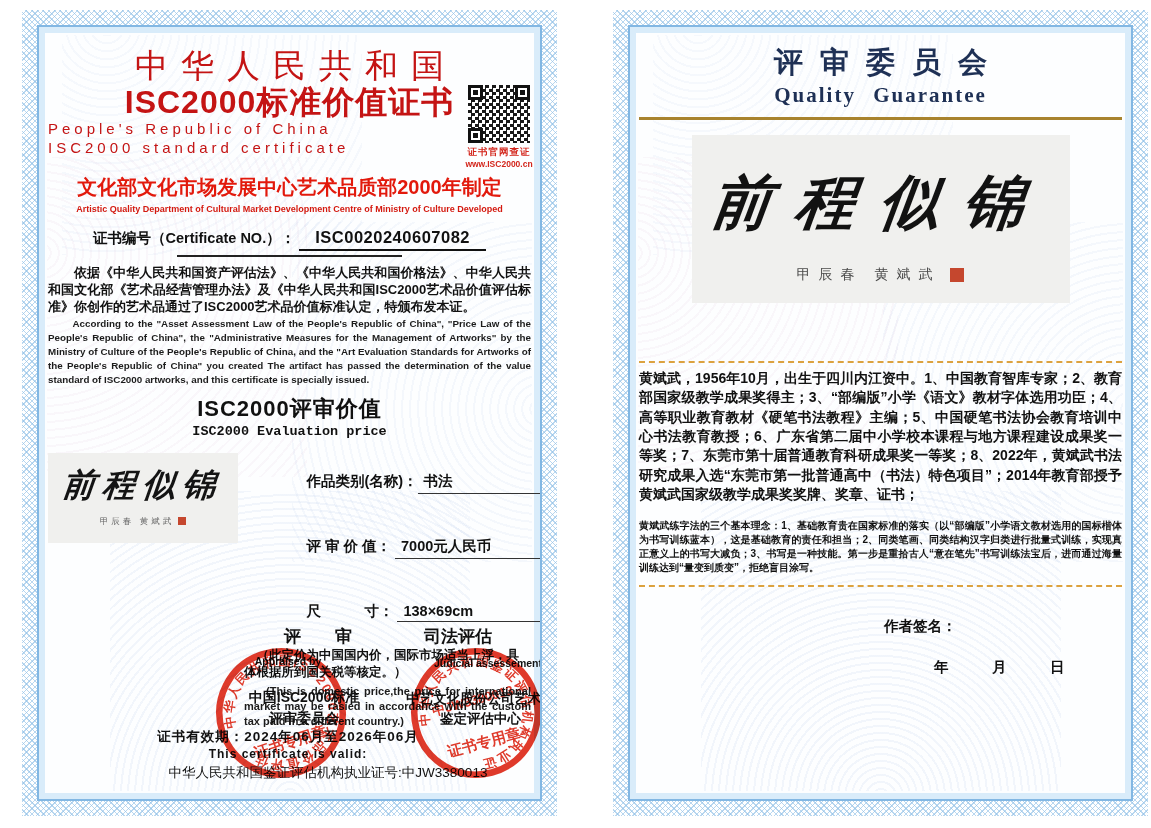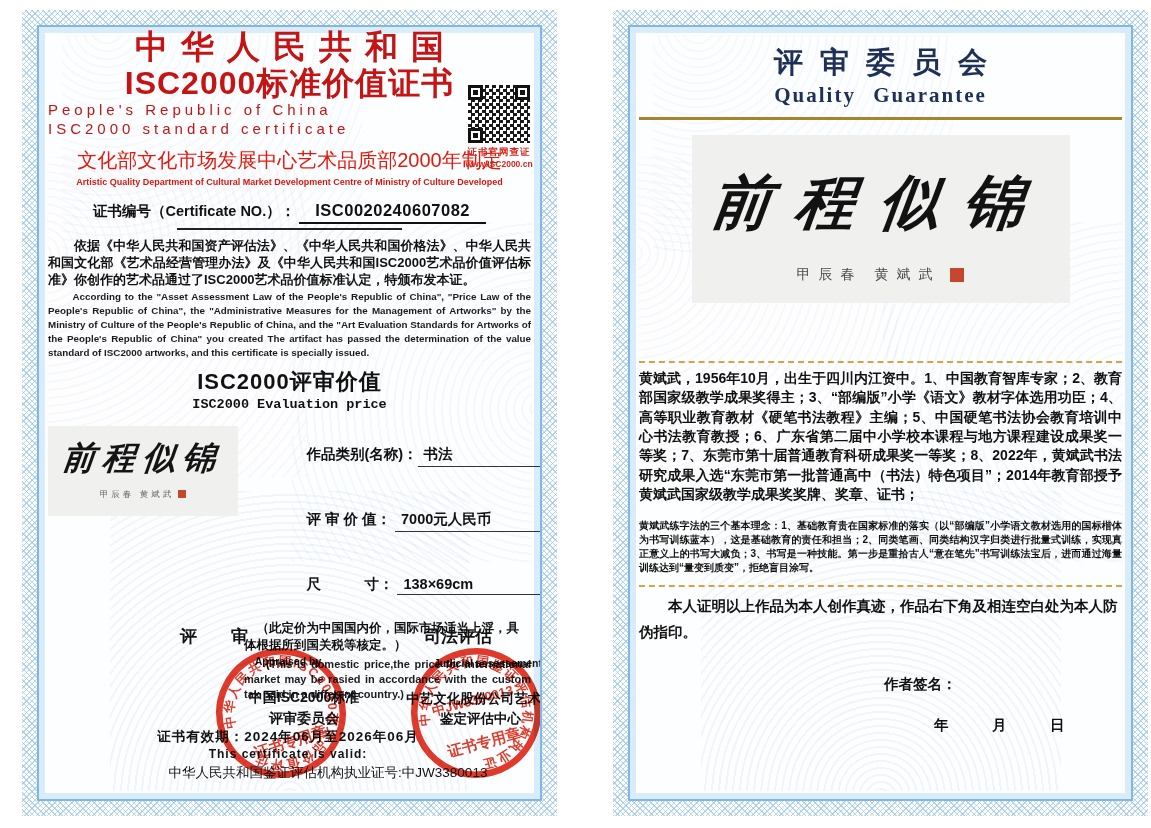--- a/index.html
+++ b/index.html
@@ -34,25 +34,25 @@
       repeating-radial-gradient(circle at -2% 30%,  rgba(200,150,190,.07) 0 2px, transparent 2px 8px),
       repeating-radial-gradient(circle at 103% 55%, rgba(140,170,220,.08) 0 2px, transparent 2px 8px),
       repeating-radial-gradient(circle at 15% -4%,  rgba(140,170,220,.07) 0 2px, transparent 2px 8px);
     background-size: 360px 300px, 260px 320px, 240px 340px, 300px 220px;
     background-repeat:no-repeat;
     background-position: center bottom, left 28%, right 45%, 8% top;
   }
   .content { position:relative; height:100%; padding:0 9px; }
 
   
-  .l-title1 { color:#c41414; font-size:33px; font-weight:bold; letter-spacing:13px; text-align:center;
-              padding-top:1px; white-space:nowrap; line-height:1.15; text-indent:13px; }
+  .l-title1 { color:#c41414; font-size:33px; font-weight:normal; letter-spacing:13px; text-align:center;
+              padding-top:20px; white-space:nowrap; line-height:1.15; text-indent:13px; }
   .l-title2 { color:#c41414; font-size:32px; font-weight:bold; letter-spacing:1px; text-align:center; line-height:1.1; }
   .l-entitle { color:#c41414; font-size:15px; font-weight:normal; letter-spacing:4px; text-align:left; line-height:1.25; white-space:nowrap; }
-  .banner-cn { color:#e2190c; font-size:20px; font-weight:normal; text-align:center; margin-top:8px; white-space:nowrap; }
+  .banner-cn { color:#e2190c; font-size:20px; font-weight:bold; text-align:center; margin-top:16px; white-space:nowrap; }
   .banner-en { color:#d41a10; font-size:9px; font-weight:bold; text-align:center; margin-top:3px; white-space:nowrap; }
 
   .qr-wrap { position:absolute; top:58px; right:4px; width:74px; text-align:center; }
   .qr { width:62px; height:58px; margin:0 auto; position:relative;
         background: repeating-conic-gradient(#191919 0% 25%, #ffffff 0% 50%) 0 0/7px 7px; }
   .finder { position:absolute; width:15px; height:15px; border:3px solid #111; background:#fff; }
   .finder::after { content:""; position:absolute; inset:2px; background:#111; }
   .f-tl{ top:0; left:0; } .f-tr{ top:0; right:0; } .f-bl{ bottom:0; left:0; }
   .qr-cap1 { color:#d3261c; font-size:9.5px; font-weight:bold; letter-spacing:1px; margin-top:3px; white-space:nowrap; }
   .qr-cap2 { color:#d3261c; font-size:8.5px; font-weight:bold; white-space:nowrap; }
@@ -78,21 +78,21 @@
 
   .fields { flex:1; padding-left:12px; }
   .field-row { margin-top:11px; font-size:14.5px; font-weight:bold; white-space:pre; }
   .field-value { display:inline-block; width:190px; border-bottom:1.5px solid #333; padding:0 6px 2px; white-space:normal; }
 
   .notes { margin-left:196px; margin-top:9px; }
   .note-cn { font-size:12.5px; font-weight:bold; line-height:1.35; text-indent:1em; }
   .note-en { font-size:11px; font-weight:bold; line-height:1.35; text-align:justify; margin-top:4px; text-indent:2em; color:#1c1c1c; }
 
   .appraisal { position:absolute; left:9px; right:9px; bottom:4px; height:170px; }
-  .app-h-left  { position:absolute; left:132px; top:0; width:180px; text-align:left; font-size:17px; font-weight:bold; white-space:pre; }
+  .app-h-left  { position:absolute; left:124px; top:0; width:180px; text-align:right; font-size:17px; font-weight:bold; white-space:pre; }
   .app-h-right { position:absolute; left:320px; top:0; width:180px; text-align:center; font-size:17px; font-weight:bold; }
   .app-s-left  { position:absolute; left:150px; top:30px; width:180px; text-align:center; font-size:10.5px; font-weight:bold; }
   .app-s-right { position:absolute; left:350px; top:32px; width:180px; text-align:center; font-size:10.5px; font-weight:bold; }
   .org-left  { position:absolute; left:156px; top:62px; width:200px; text-align:center; font-size:14px; font-weight:bold; line-height:1.5; }
   .org-right { position:absolute; left:310px; top:64px; width:245px; text-align:center; font-size:13.5px; font-weight:bold; line-height:1.5; }
   .validity    { position:absolute; left:0; top:103px; width:480px; text-align:center; font-size:13.5px; font-weight:bold; letter-spacing:1px; }
   .validity-en { position:absolute; left:0; top:122px; width:480px; text-align:center; font-size:12px; font-weight:bold; letter-spacing:1px; }
   .license     { position:absolute; left:60px; top:139px; width:440px; text-align:center; font-size:13.5px; white-space:nowrap; }
   .stamp { position:absolute; width:140px; height:140px; mix-blend-mode:multiply; opacity:.93; }
   .stamp-l { left:163px; top:18px; }
@@ -248,21 +248,20 @@
           </div>
         </div>
 
         <div class="r-spacer"></div>
         <div class="dashed"></div>
 
         <div class="bio">黄斌武，1956年10月，出生于四川内江资中。1、中国教育智库专家；2、教育部国家级教学成果奖得主；3、“部编版”小学《语文》教材字体选用功臣；4、高等职业教育教材《硬笔书法教程》主编；5、中国硬笔书法协会教育培训中心书法教育教授；6、广东省第二届中小学校本课程与地方课程建设成果奖一等奖；7、东莞市第十届普通教育科研成果奖一等奖；8、2022年，黄斌武书法研究成果入选“东莞市第一批普通高中（书法）特色项目”；2014年教育部授予黄斌武国家级教学成果奖奖牌、奖章、证书；</div>
         <div class="philosophy">黄斌武练字法的三个基本理念：1、基础教育贵在国家标准的落实（以“部编版”小学语文教材选用的国标楷体为书写训练蓝本），这是基础教育的责任和担当；2、同类笔画、同类结构汉字归类进行批量式训练，实现真正意义上的书写大减负；3、书写是一种技能。第一步是重拾古人“意在笔先”书写训练法宝后，进而通过海量训练达到“量变到质变”，拒绝盲目涂写。</div>
 
         <div class="dashed dashed2"></div>
-        <div class="statement">本人证明以上作品为本人创作真迹，作品右下角及相连空白处为本人防伪指印。</div>
 
         <div class="sig-label">作者签名：</div>
         <div class="date-row">年　　　月　　　日</div>
 
       </div>
     </div>
   </div>
 
 </div>
 

